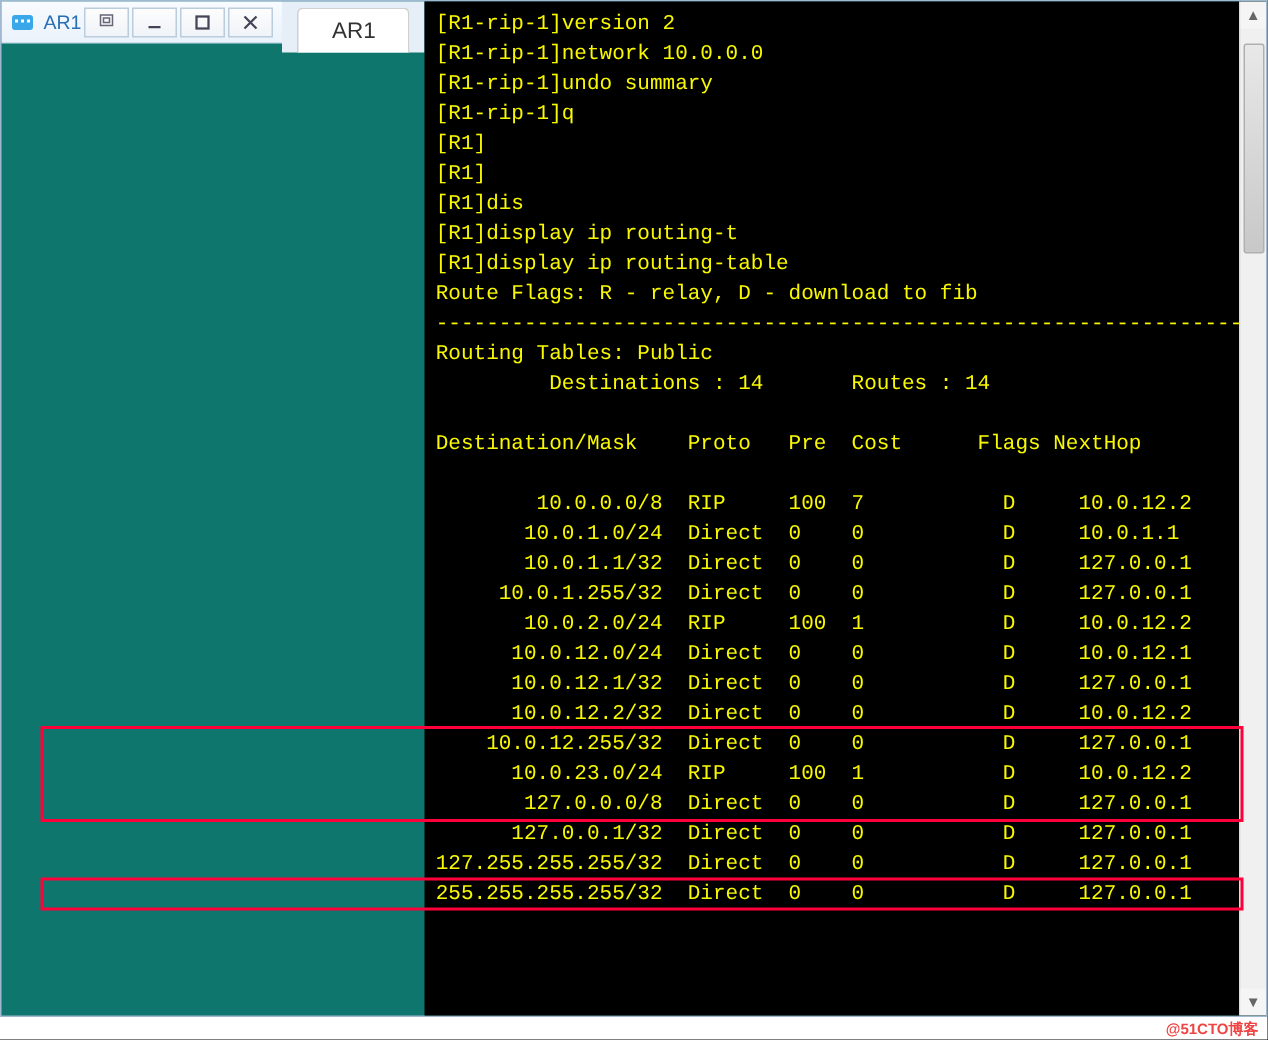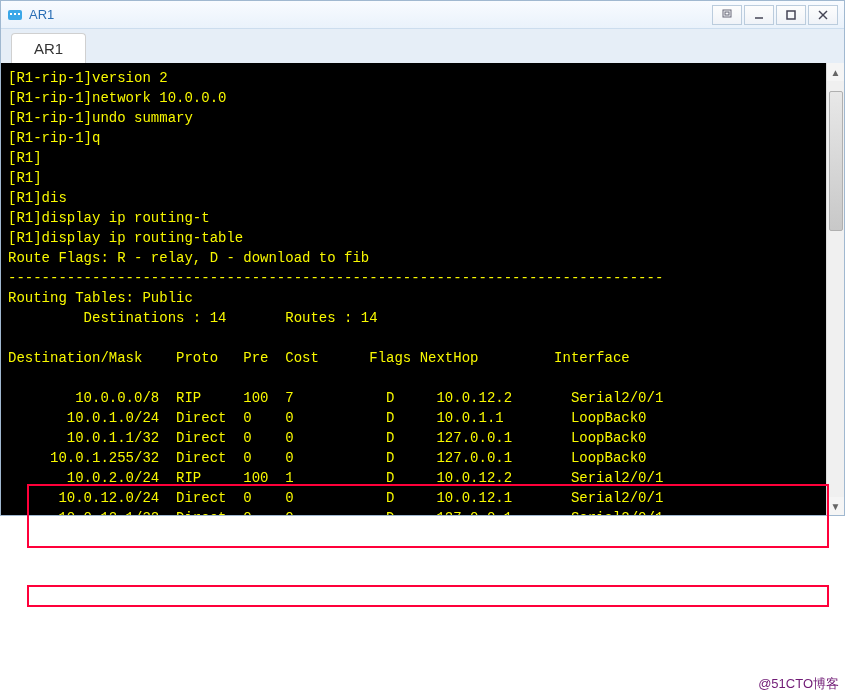--- a/index.html
+++ b/index.html
@@ -1,18 +1,18 @@
 <!DOCTYPE html>
 <html><head>
 <meta charset="utf-8">
 <style>
 * { margin: 0; padding: 0; box-sizing: border-box; }
 body { font-family: "Segoe UI", Tahoma, sans-serif; background: #fff; width: 845px; height: 693px; overflow: hidden; position: relative; }
 
-.window { border: 1px solid #a0b8d0; width: 845px; height: 516px; display: flex; flex-direction: column; background: #1d4ed8; }
+.window { border: 1px solid #a0b8d0; width: 845px; height: 678px; display: flex; flex-direction: row; background: #0f766e; }
 
 .titlebar { height: 28px; background: linear-gradient(#f8fbff, #eaf2fb); display: flex; align-items: center; padding: 0 6px; border-bottom: 1px solid #cde; }
 .title-icon { width: 16px; height: 16px; margin-right: 6px; }
 .title-text { color: #2a6fb5; font-size: 13px; flex: 1; }
 .win-controls { display: flex; gap: 0; }
 .win-btn { width: 30px; height: 20px; border: 1px solid #bcd; background: linear-gradient(#fdfdfd,#f0f3f8); display: flex; align-items: center; justify-content: center; font-size: 12px; color: #445; margin-left: 2px; cursor: pointer; }
 .win-btn.pin svg { width: 14px; height: 14px; }
 
 .tabbar { height: 34px; background: #e6eef7; display: flex; align-items: flex-end; padding: 0 10px; }
 .tab { background: #fff; border: 1px solid #d0d0d0; border-bottom: none; padding: 6px 22px; font-size: 15px; color: #333; border-radius: 4px 4px 0 0; }
@@ -20,21 +20,21 @@
 .terminal-wrap { flex: 1; position: relative; background: #000; padding: 3px 3px 14px 3px; overflow: hidden; }
 .terminal { font-family: "Consolas","Courier New",monospace; font-size: 14px; line-height: 20px; color: #f8f800; white-space: pre; padding: 2px 4px; position: relative; }
 
 .scrollbar { position: absolute; right: 0; top: 0; width: 18px; height: 100%; background: #f0f0f0; border-left: 1px solid #ddd; }
 .scroll-up, .scroll-down { height: 18px; display: flex; align-items: center; justify-content: center; background: #f5f5f5; color: #666; font-size: 10px; }
 .scroll-down { position: absolute; bottom: 0; width: 100%; }
 .scroll-thumb { position: absolute; width: 14px; left: 2px; height: 140px; top: 28px; background: linear-gradient(#e8e8e8,#c8c8c8); border: 1px solid #b0b0b0; border-radius: 2px; }
 
 .hl-box { position: absolute; border: 2px solid #ff003a; pointer-events: none; }
 
-.watermark { position: absolute; right: 6px; bottom: 0; color: #701a75; font-size: 13px; font-family: sans-serif; }
+.watermark { position: absolute; right: 6px; bottom: 0; color: #ef4444; font-size: 10px; font-family: sans-serif; font-weight: bold; }
 </style>
 </head>
 <body>
 
 <div class="window">
 
   <div class="titlebar">
     <span class="title-icon">
       <svg viewBox="0 0 16 16">
           <rect x="1" y="3" width="14" height="10" rx="2" fill="#3aa7e8"></rect>

